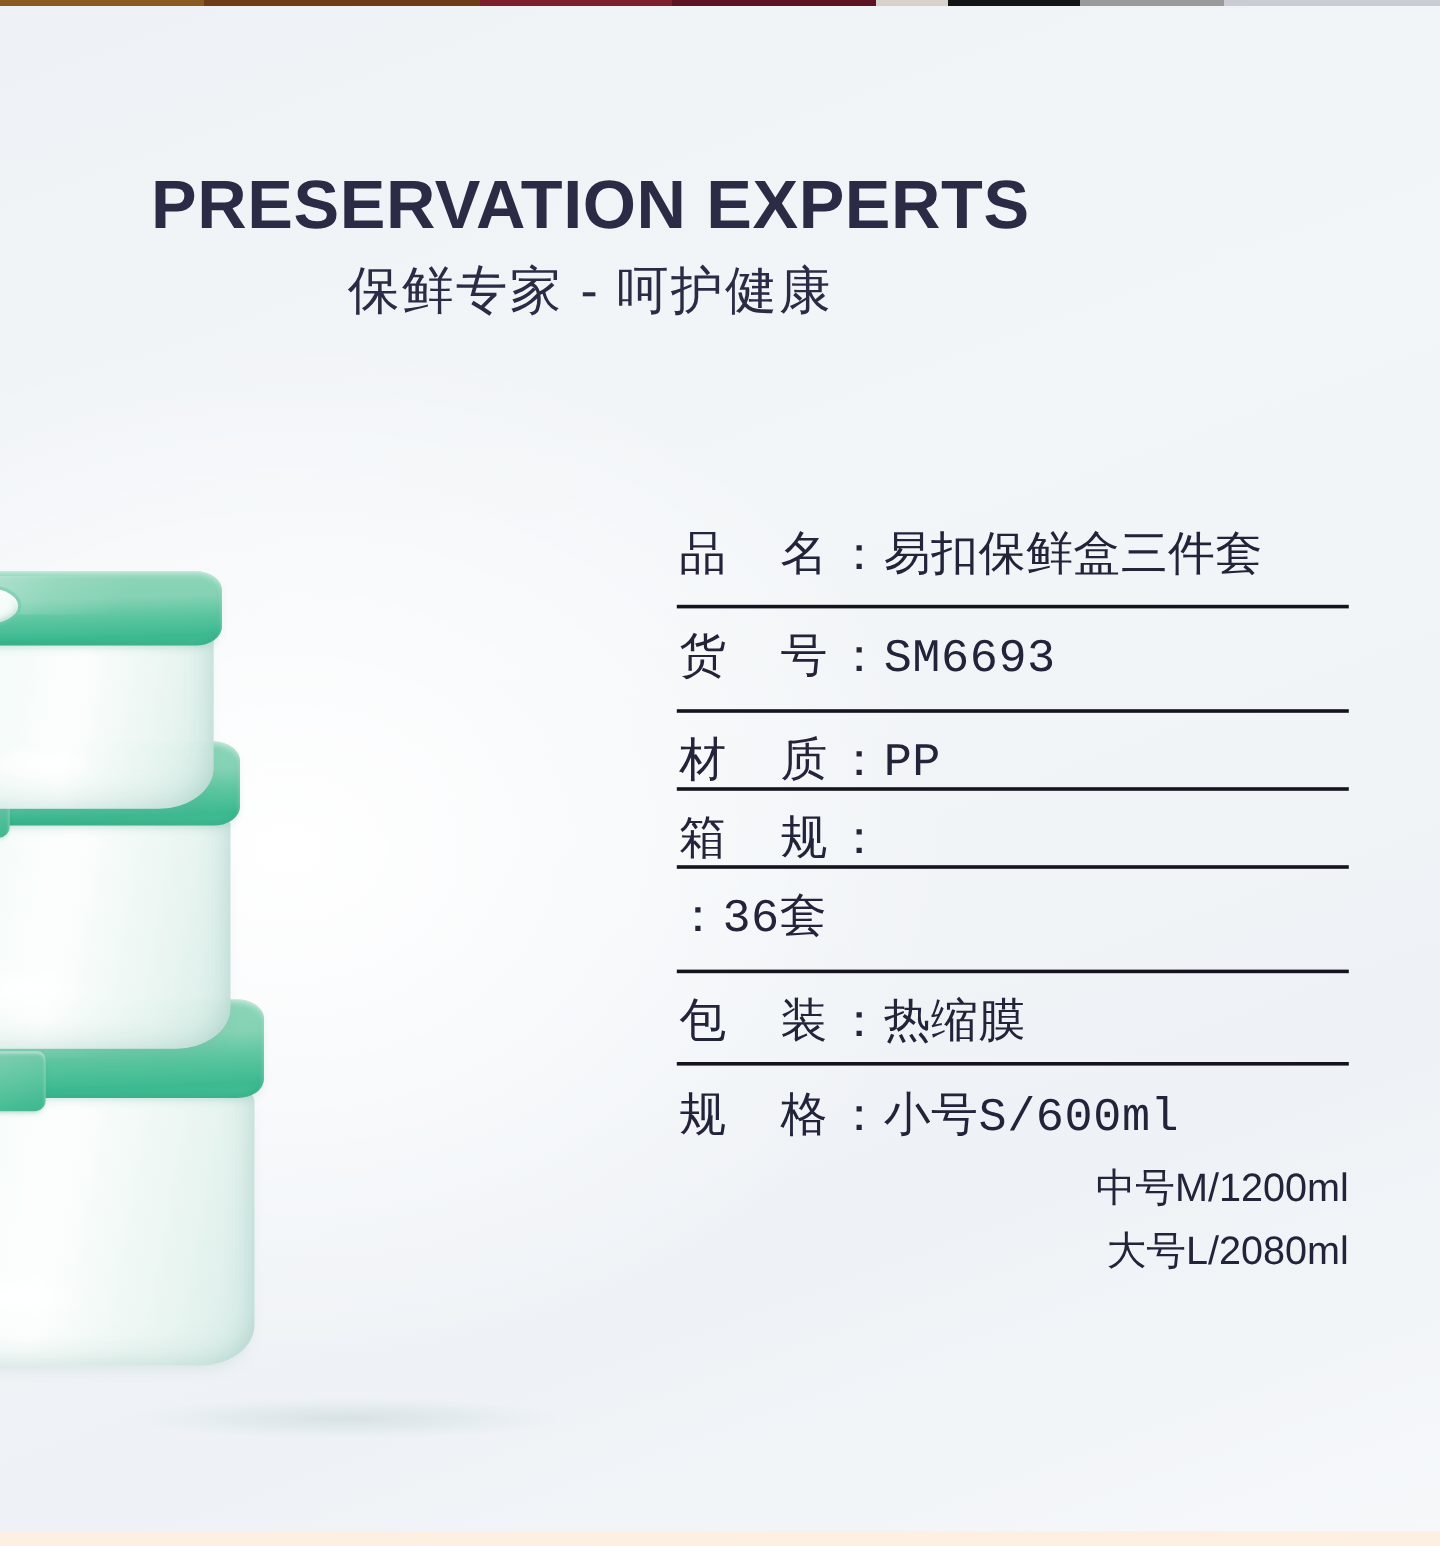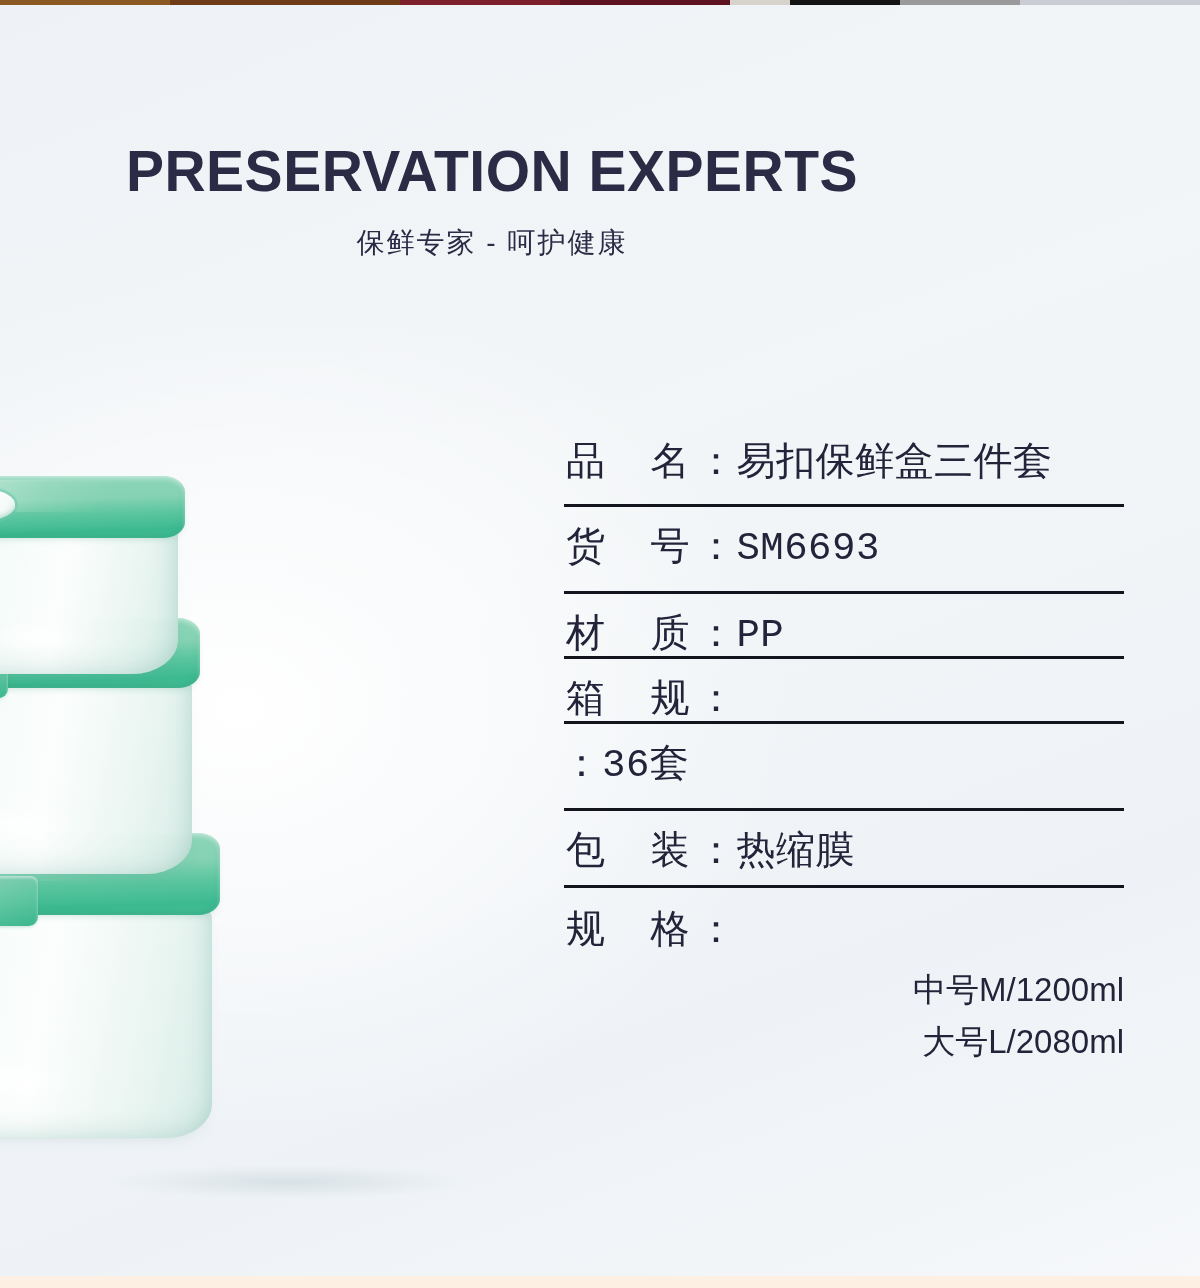--- a/index.html
+++ b/index.html
@@ -34,21 +34,21 @@
   .heading .en {
     color:#2b2b45;
     font-size:57px;
     line-height:66px;
     font-weight:bold;
     letter-spacing:0.5px;
   }
   .heading .cn {
     margin-top:13px;
     color:#2b2b45;
-    font-size:28px;
+    font-size:43px;
     line-height:52px;
     font-weight:500;
     letter-spacing:2px;
   }
 
   
   .product { position:absolute; left:52px; top:478px; width:470px; height:715px; }
 
   .box { position:absolute; }
 
@@ -248,20 +248,21 @@
         <span class="spec-label">包 装</span>
         <span class="spec-colon">：</span>
         <span class="spec-value">热缩膜</span>
       </div>
     </div>
 
     <div class="spec-row r7">
       <div class="spec-line">
         <span class="spec-label">规 格</span>
         <span class="spec-colon">：</span>
+        <span class="spec-value">小号S/600ml</span>
       </div>
       <div class="spec-sizes">
         <div>中号M/1200ml</div>
         <div>大号L/2080ml</div>
       </div>
     </div>
 
   </div>
 
   <div class="bottom-band"></div>

